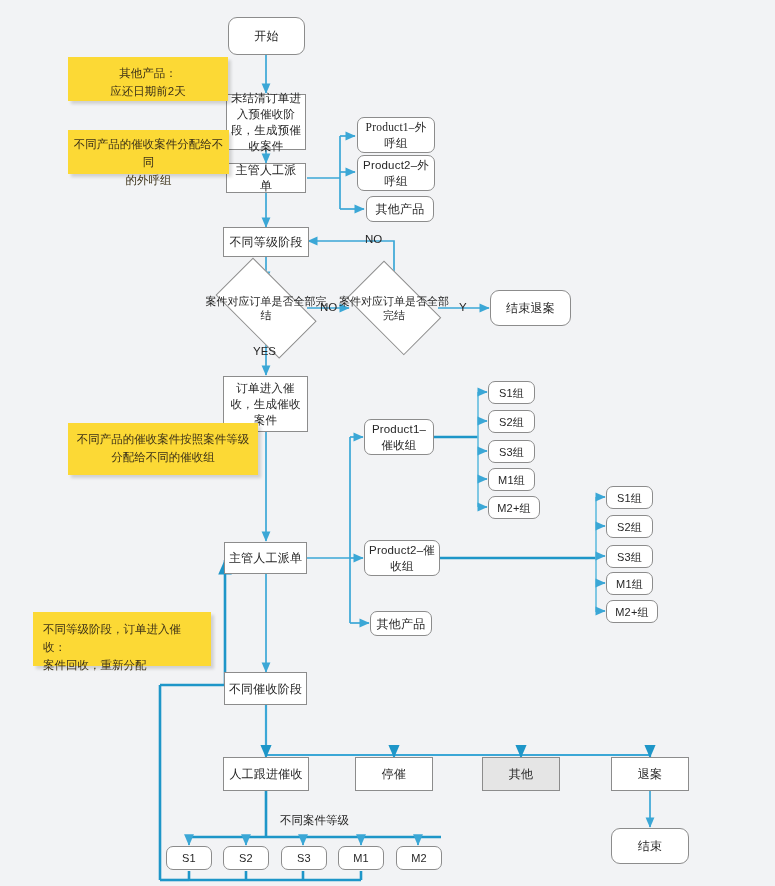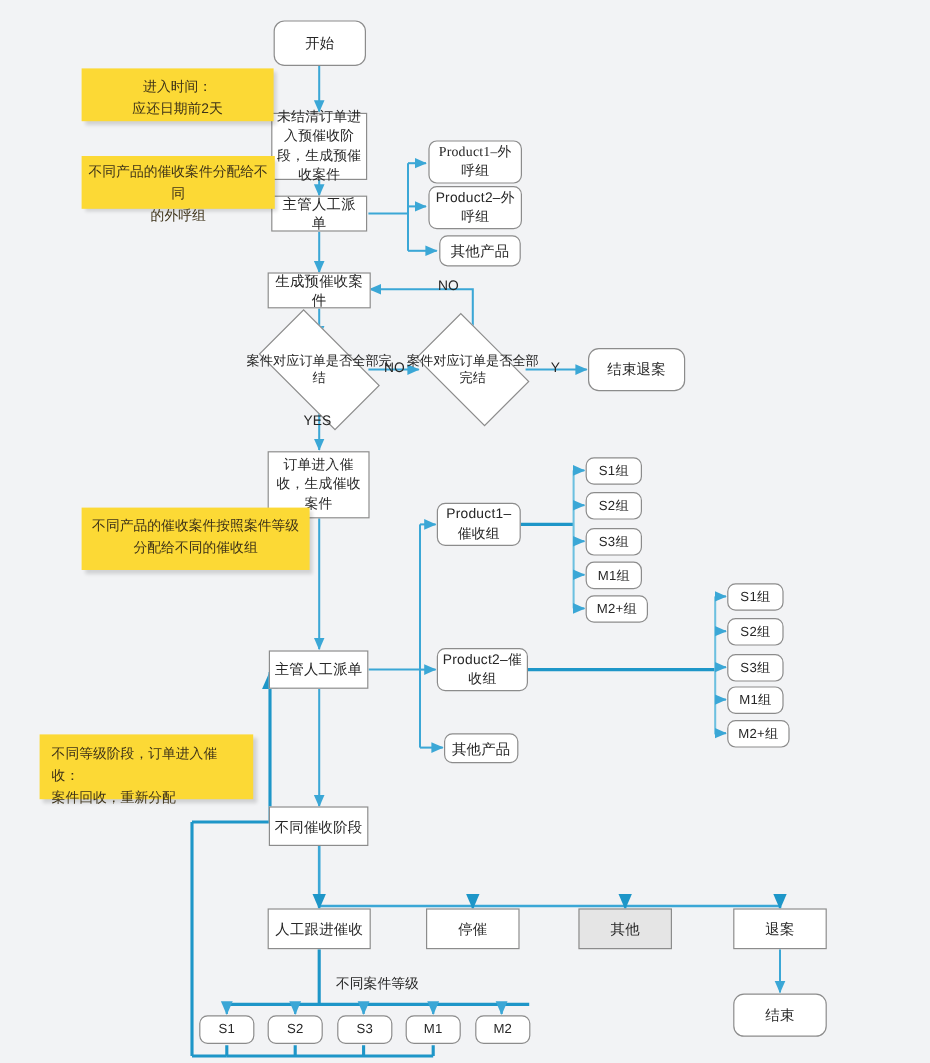--- a/index.html
+++ b/index.html
@@ -238,21 +238,21 @@
 
   <div class="node pill small" style="left:357px; top:155px; width:78px; height:36px;">
     <span>Product2–外呼组</span>
   </div>
 
   <div class="node pill" style="left:366px; top:196px; width:68px; height:26px;">
     <span>其他产品</span>
   </div>
 
   <div class="node" style="left:223px; top:227px; width:86px; height:30px;">
-    <span>生成预催收案件</span>
+    <span>不同等级阶段</span>
   </div>
 
   <div class="diamond" style="left:204px; top:272px; width:124px; height:72px;">
     <div class="dshape"></div>
     <div class="dtext">案件对应订单是否全部完结</div>
   </div>
 
   <div class="diamond" style="left:338px; top:272px; width:112px; height:72px;">
     <div class="dshape"></div>
     <div class="dtext">案件对应订单是否全部完结</div>
@@ -364,21 +364,21 @@
     <span>YES</span>
   </div>
   <div class="edge-label" style="left:459px; top:300px;">
     <span>Y</span>
   </div>
   <div class="edge-label" style="left:280px; top:813px;">
     <span>不同案件等级</span>
   </div>
 
   <div class="note" style="left:68px; top:57px; width:160px; height:44px;">
-    <div>进入时间：</div>
+    <div>其他产品：</div>
     <div>应还日期前2天</div>
   </div>
 
   <div class="note" style="left:68px; top:130px; width:161px; height:44px; padding:5px 4px;">
     <div>不同产品的催收案件分配给不同</div>
     <div>的外呼组</div>
   </div>
 
   <div class="note" style="left:68px; top:423px; width:190px; height:52px; padding:7px 4px;">
     <div>不同产品的催收案件按照案件等级</div>

